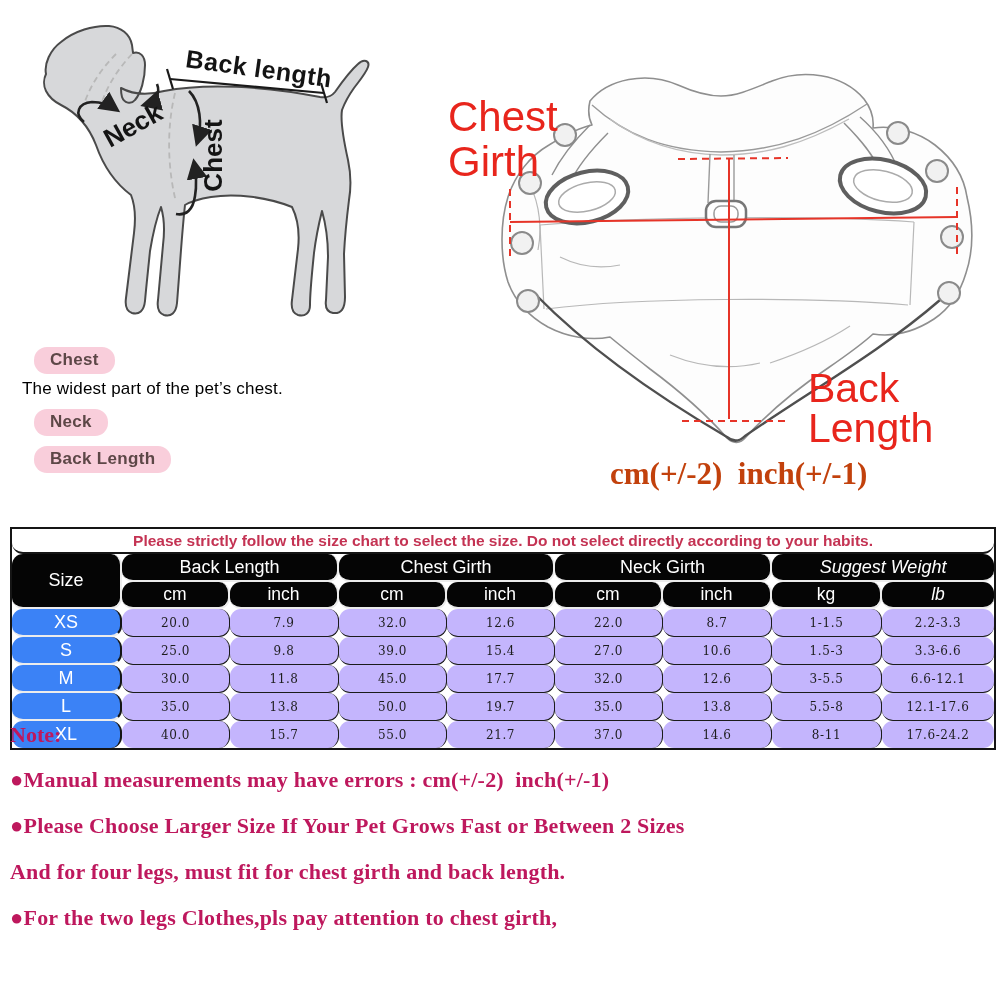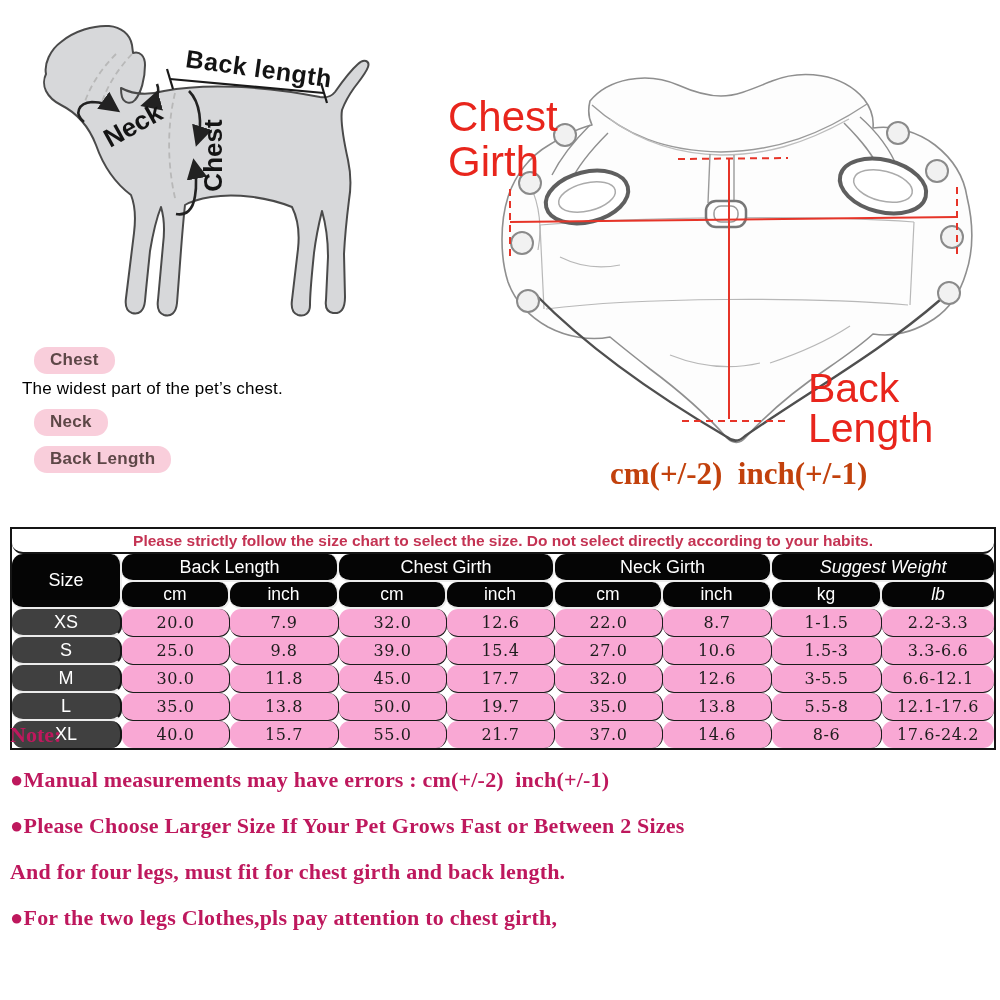--- a/index.html
+++ b/index.html
@@ -27,23 +27,23 @@
 
   
   table.size-table{position:absolute;left:10px;top:527px;width:982px;border-collapse:separate;border-spacing:0;border:2px solid #151515;table-layout:fixed;background:#fff;}
   .size-table td,.size-table th{padding:0;overflow:hidden;border-radius:11px;}
   .warn{background:#fff;color:#c43353;font-size:15.5px;font-weight:700;text-align:center;height:23px;border-bottom:2px solid #151515;}
   .size-table thead th{background:#050505;color:#fff;font-weight:400;text-align:center;}
   th.size-head{font-size:18px;border-right:2px solid #ececec;border-bottom:2px solid #ececec;}
   th.group{font-size:18px;height:26px;border-right:2px solid #ececec;border-bottom:2px solid #ececec;}
   th.unit{font-size:17.5px;height:25px;border-right:2px solid #ececec;border-bottom:2px solid #ececec;}
   th.group:last-child,th.unit:last-child{border-right:none;font-style:italic;}
-  tbody th.rlabel{background:#404040;color:#fff;font-size:18px;font-weight:400;text-align:center;border-right:2px solid #151515;border-bottom:2px solid #ececec;}
+  tbody th.rlabel{background:#3b82f6;color:#fff;font-size:18px;font-weight:400;text-align:center;border-right:2px solid #151515;border-bottom:2px solid #ececec;}
   tbody tr:last-child th.rlabel{border-bottom:none;}
-  tbody td{background:#f9a8d4;color:#1d1d1d;font-family:"DejaVu Serif",serif;font-size:16px;letter-spacing:.6px;text-align:center;height:27px;border-right:1px solid #1b1b1b;border-bottom:1px solid #1b1b1b;}
+  tbody td{background:#c4b5fd;color:#1d1d1d;font-family:"DejaVu Serif",serif;font-size:12px;letter-spacing:.6px;text-align:center;height:27px;border-right:1px solid #1b1b1b;border-bottom:1px solid #1b1b1b;}
   tbody td:last-child{border-right:none;}
   tbody tr:last-child td{border-bottom:none;}
 
   
   .notes{position:absolute;left:10px;top:722px;width:975px;font-family:"Liberation Serif",serif;font-weight:700;color:#be185d;}
   .note-title{font-size:22px;margin:0 0 19px 0;}
   .note-item{font-size:22px;margin:0 0 20px 0;letter-spacing:.2px;white-space:pre;}
 </style>
 </head>
 <body>
@@ -233,21 +233,21 @@
         <td>12.1-17.6</td>
       </tr>
       <tr>
         <th class="rlabel">XL</th>
         <td>40.0</td>
         <td>15.7</td>
         <td>55.0</td>
         <td>21.7</td>
         <td>37.0</td>
         <td>14.6</td>
-        <td>8-6</td>
+        <td>8-11</td>
         <td>17.6-24.2</td>
       </tr>
     </tbody>
   </table>
 
   <div class="notes">
     <div class="note-title">Note:</div>
     <div class="note-item">●Manual measurements may have errors : cm(+/-2)  inch(+/-1)</div>
     <div class="note-item">●Please Choose Larger Size If Your Pet Grows Fast or Between 2 Sizes</div>
     <div class="note-item">And for four legs, must fit for chest girth and back length.</div>

